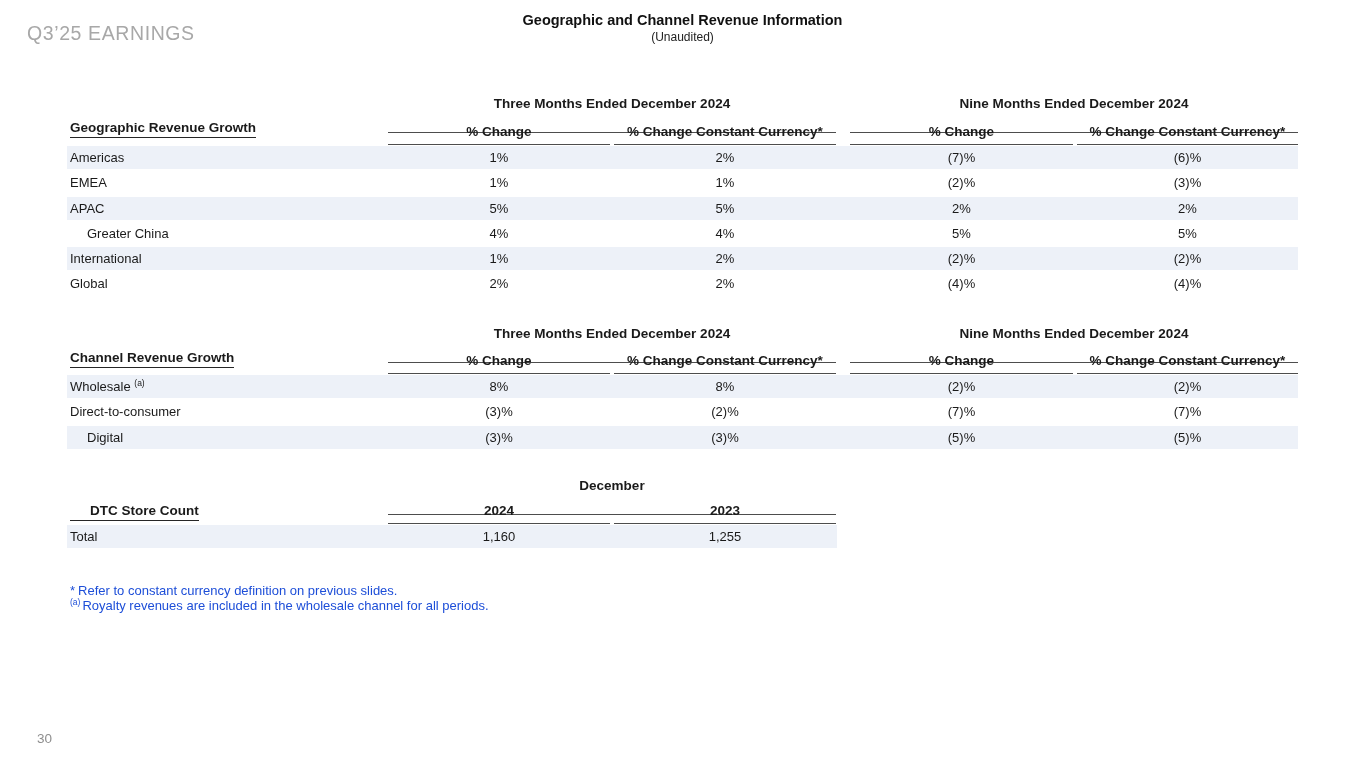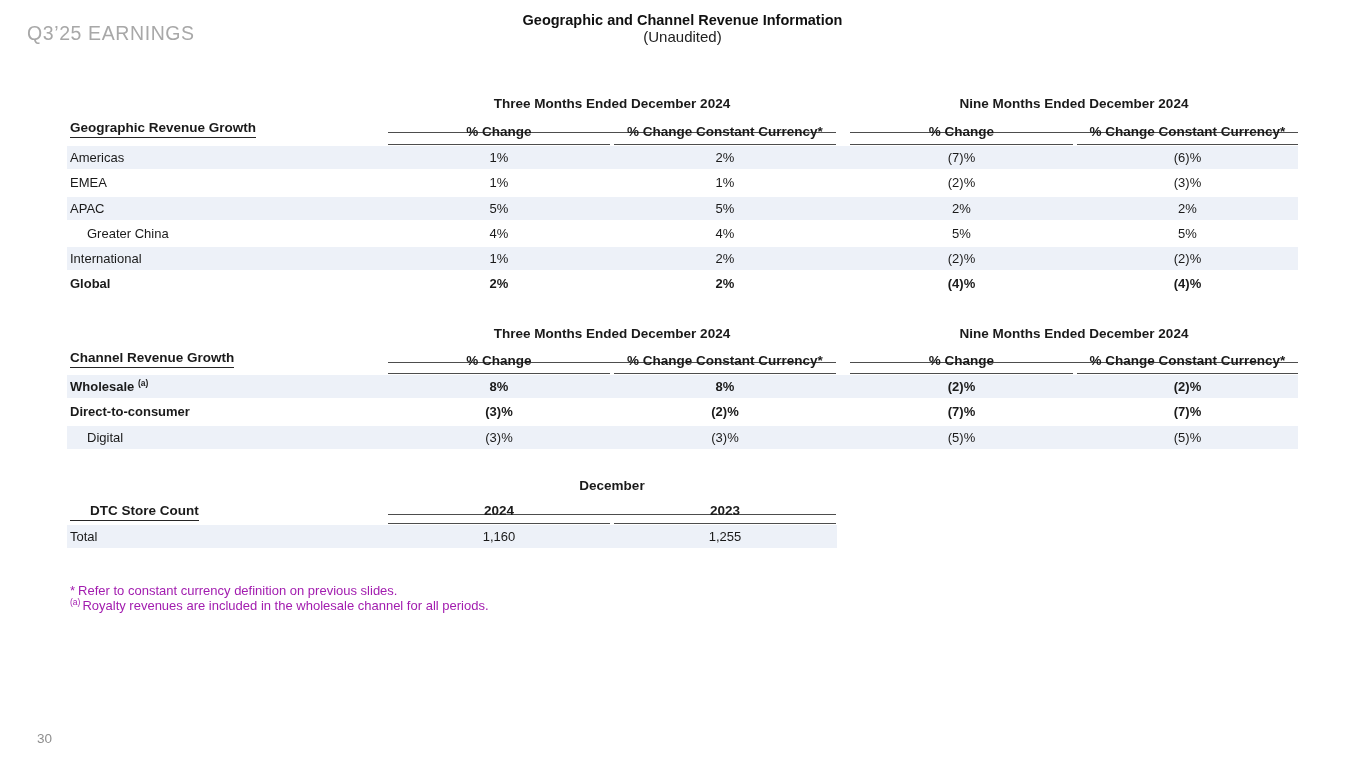--- a/index.html
+++ b/index.html
@@ -6,44 +6,44 @@
   .slide {
     position:relative; width:1365px; height:768px; background:#ffffff;
     font-family:"Liberation Sans", sans-serif; color:#1a1a1a; overflow:hidden;
   }
 
   
   .slide-label { position:absolute; left:27px; top:22px; font-size:19.5px;
     letter-spacing:0.6px; color:#a8a8a8; font-weight:400; }
   .title-block { position:absolute; left:0; right:0; top:11px; text-align:center; }
   .title-line { font-weight:bold; font-size:14.5px; line-height:18.5px; color:#111; }
-  .title-sub  { font-size:15px; line-height:14px; color:#222; }
+  .title-sub  { font-size:12px; line-height:14px; color:#222; }
 
   
   .tbl-label { position:absolute; font-weight:bold; font-size:13.5px; line-height:16px;
     border-bottom:1.5px solid #262626; padding-bottom:1px; white-space:nowrap; }
 
   
   .ghead, .chead { position:absolute; text-align:center; font-weight:bold;
     font-size:13.5px; line-height:16px; white-space:nowrap;
     border-bottom:1.5px solid #4d4d4d; }
   .ghead { padding-bottom:20px; }
   .chead { padding-bottom:4px; }
 
   
   .rows { position:absolute; }
   .row { position:relative; height:25.3px; line-height:25.3px; font-size:13px; }
   .rlabel { position:absolute; left:3px; white-space:nowrap; }
   .rlabel.indent { left:20px; }
   .cell { position:absolute; top:0; text-align:center; }
-  .row.bold .rlabel, .row.bold .cell { font-weight:bold; }
+  .row.bold .rlabel, .row.bold .cell { font-weight:normal; }
   sup { font-size:8.5px; line-height:0; }
 
   
-  .footnotes { position:absolute; left:70px; top:583px; font-size:13px; line-height:15px; color:#a21caf; }
+  .footnotes { position:absolute; left:70px; top:583px; font-size:13px; line-height:15px; color:#1d4ed8; }
   .fn-marker { margin-right:3px; }
   .fn sup { margin-right:2px; }
 
   .page-number { position:absolute; left:37px; top:731px; font-size:13.5px; color:#8e8e8e; }
 </style>
 </head>
 <body>
 
 <div class="slide">
 

